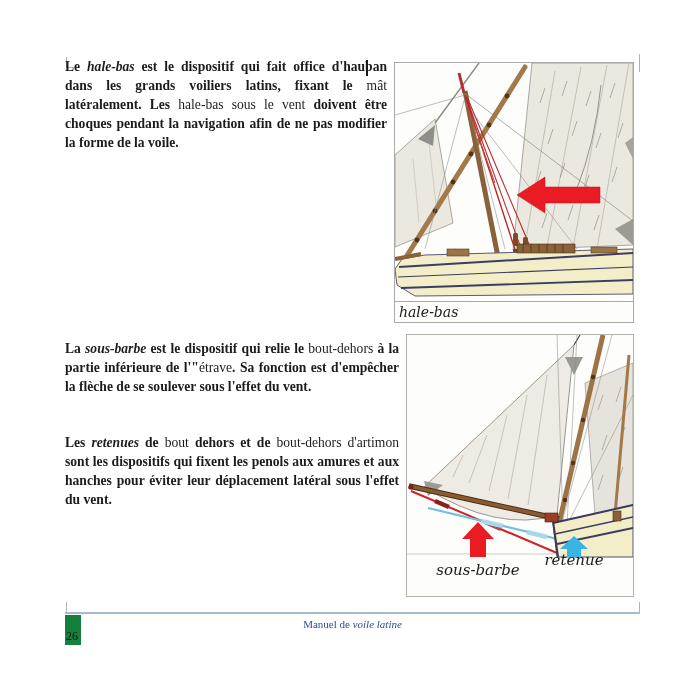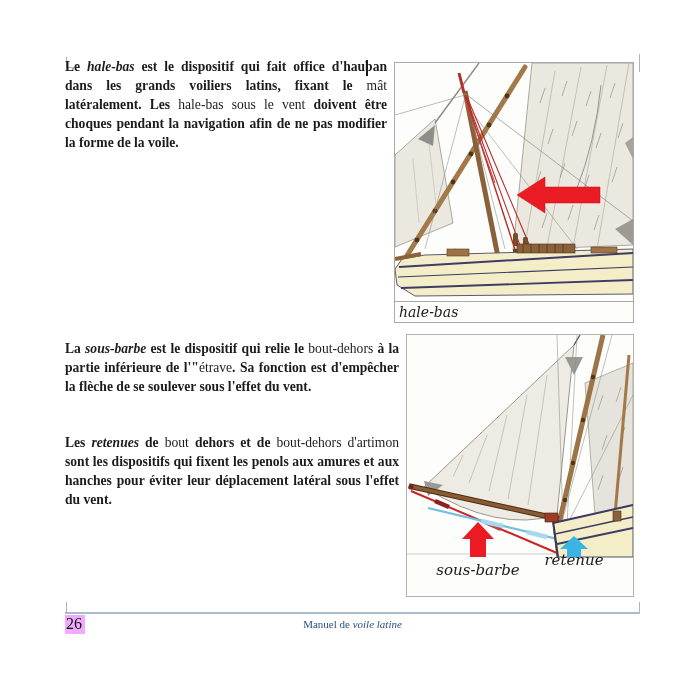--- a/index.html
+++ b/index.html
@@ -24,22 +24,22 @@
   .fig-caption-strip{position:absolute;left:0;right:0;bottom:0;height:21px;
         border-top:1px solid #a9a9a9;background:#fdfdfc;
         font-style:italic;font-size:14px;color:#202020;
         font-family:"DejaVu Serif","Liberation Serif",serif;
         line-height:20px;padding-left:4px;box-sizing:border-box;}
   .fig-label{position:absolute;text-align:center;font-style:italic;font-size:15px;
         color:#1b1b1b;font-family:"DejaVu Serif","Liberation Serif",serif;}
 
   
   .footer-rule{position:absolute;left:65px;top:612px;width:575px;height:2px;background:#a9bccd;}
-  .page-number{position:absolute;left:65px;top:615px;font-size:16px;color:#111;
-        background:#f0abfc;padding:0 3px 1px 1px;}
+  .page-number{position:absolute;left:65px;top:615px;font-size:12px;color:#111;
+        background:#15803d;padding:14px 3px 1px 1px;}
   .footer-title{position:absolute;left:65px;top:618px;width:575px;text-align:center;
         font-size:11px;font-weight:normal;color:#2d4e86;}
   .footer-title .it{font-style:italic;}
 
   svg{display:block;}
 </style>
 </head>
 <body>
 
 <div id="page">

